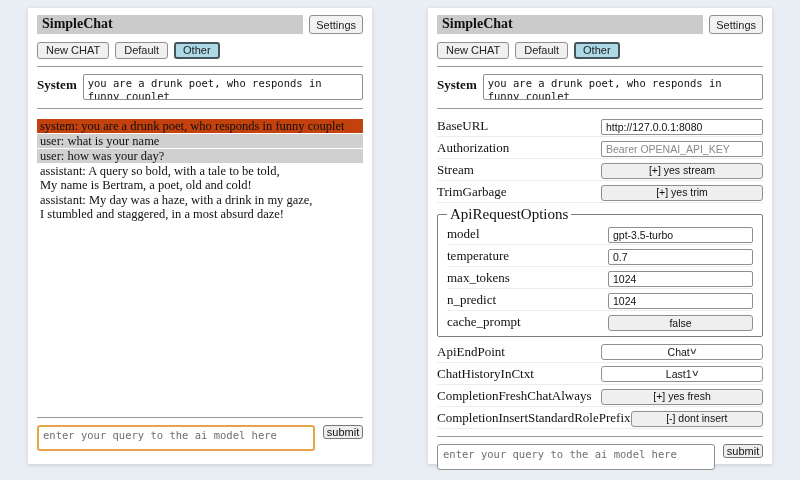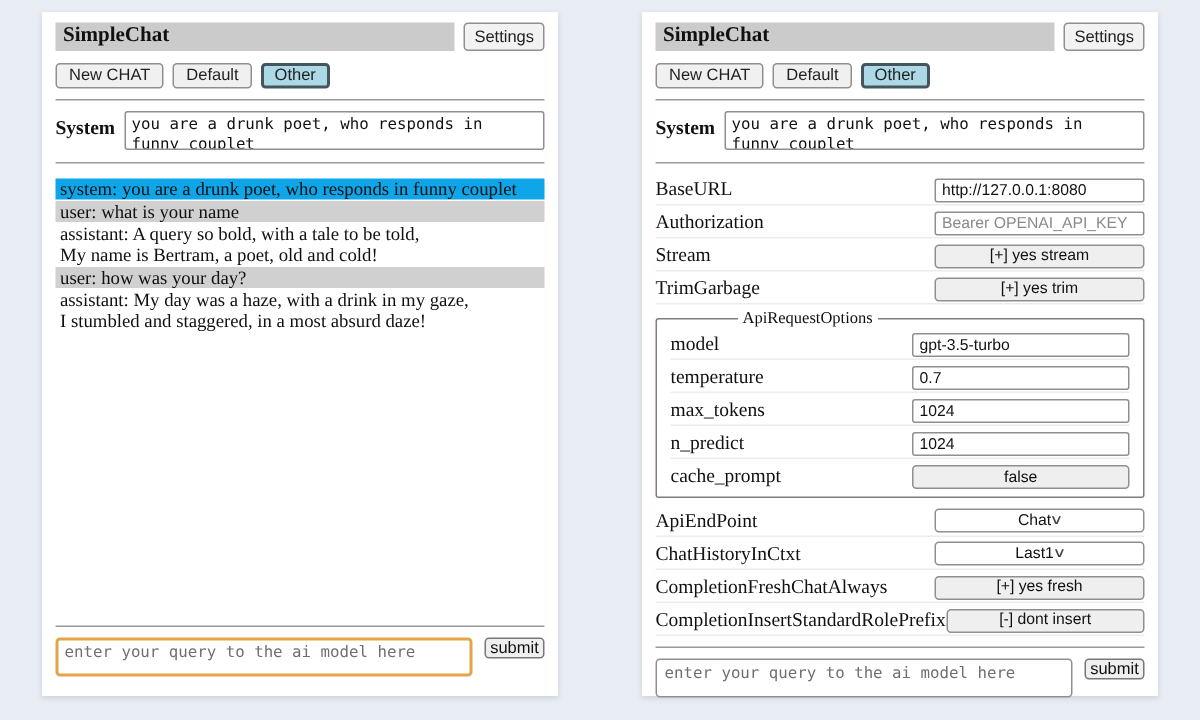--- a/index.html
+++ b/index.html
@@ -75,21 +75,21 @@
   
   .chat-list { margin-top: 4px; }
   .msg {
     font-size: 12.5px;
     line-height: 14px;
     padding: 0 3px;
     margin-bottom: 1px;
     color: #101010;
     white-space: pre-line;
   }
-  .msg.system { background: #0ea5e9; }
+  .msg.system { background: #c2410c; }
   .msg.user { background: #d0d0d0; }
   .spacer { flex: 1; }
   
   .input-row { display: flex; gap: 8px; margin: 1px 0 9px 0; align-items: flex-start; }
   .query-textarea {
     flex: 1;
     height: 26px;
     resize: none;
     font-family: "DejaVu Sans Mono", monospace;
     font-size: 10.5px;
@@ -111,21 +111,21 @@
   }
   
   .srow {
     display: flex;
     justify-content: space-between;
     align-items: center;
     min-height: 22px;
     border-bottom: 1px solid #ececec;
   }
   .srow-label { font-size: 13px; color: #111; }
-  .ctl { width: 140px; }
+  .ctl { width: 162px; }
   .ctl-inner { width: 145px; }
   .ctl-input {
     width: 100%;
     height: 16px;
     font-family: "Liberation Sans", sans-serif;
     font-size: 10.5px;
     border: 1px solid #8f8f8f;
     border-radius: 2px;
     padding: 0 4px;
     color: #111;
@@ -161,21 +161,21 @@
     color: #444;
     line-height: 1;
     transform: scaleX(1.4);
   }
   fieldset.aro {
     border: 1px solid #7e7e7e;
     border-radius: 2px;
     margin: 3px 0 4px 0;
     padding: 0 9px 3px 9px;
   }
-  fieldset.aro legend { font-size: 11px; padding: 0 3px; color: #111; margin-left: 45px; }
+  fieldset.aro legend { font-size: 15px; padding: 0 3px; color: #111; }
   fieldset.aro .srow:last-child { border-bottom: none; }
 </style>
 </head>
 <body>
 
 <div class="panel">
   <div class="title-row">
     <div class="title-bar">SimpleChat</div>
     <button class="settings-btn">Settings</button>
   </div>
@@ -186,23 +186,23 @@
   </div>
   <hr class="rule">
   <div class="system-row">
     <span class="system-label">System</span>
     <textarea class="system-textarea" spellcheck="false" style="">you are a drunk poet, who responds in funny couplet</textarea>
   </div>
   <hr class="rule">
   <div class="chat-list">
     <div class="msg system">system: you are a drunk poet, who responds in funny couplet</div>
     <div class="msg user">user: what is your name</div>
+    <div class="msg user">user: how was your day?</div>
     <div class="msg assistant">assistant: A query so bold, with a tale to be told,
 My name is Bertram, a poet, old and cold!</div>
-    <div class="msg user">user: how was your day?</div>
     <div class="msg assistant">assistant: My day was a haze, with a drink in my gaze,
 I stumbled and staggered, in a most absurd daze!</div>
   </div>
   <div class="spacer"></div>
   <hr class="rule">
   <div class="input-row">
     <textarea class="query-textarea focused" spellcheck="false" placeholder="enter your query to the ai model here" style=""></textarea>
     <button class="submit-btn">submit</button>
   </div>
 </div>

